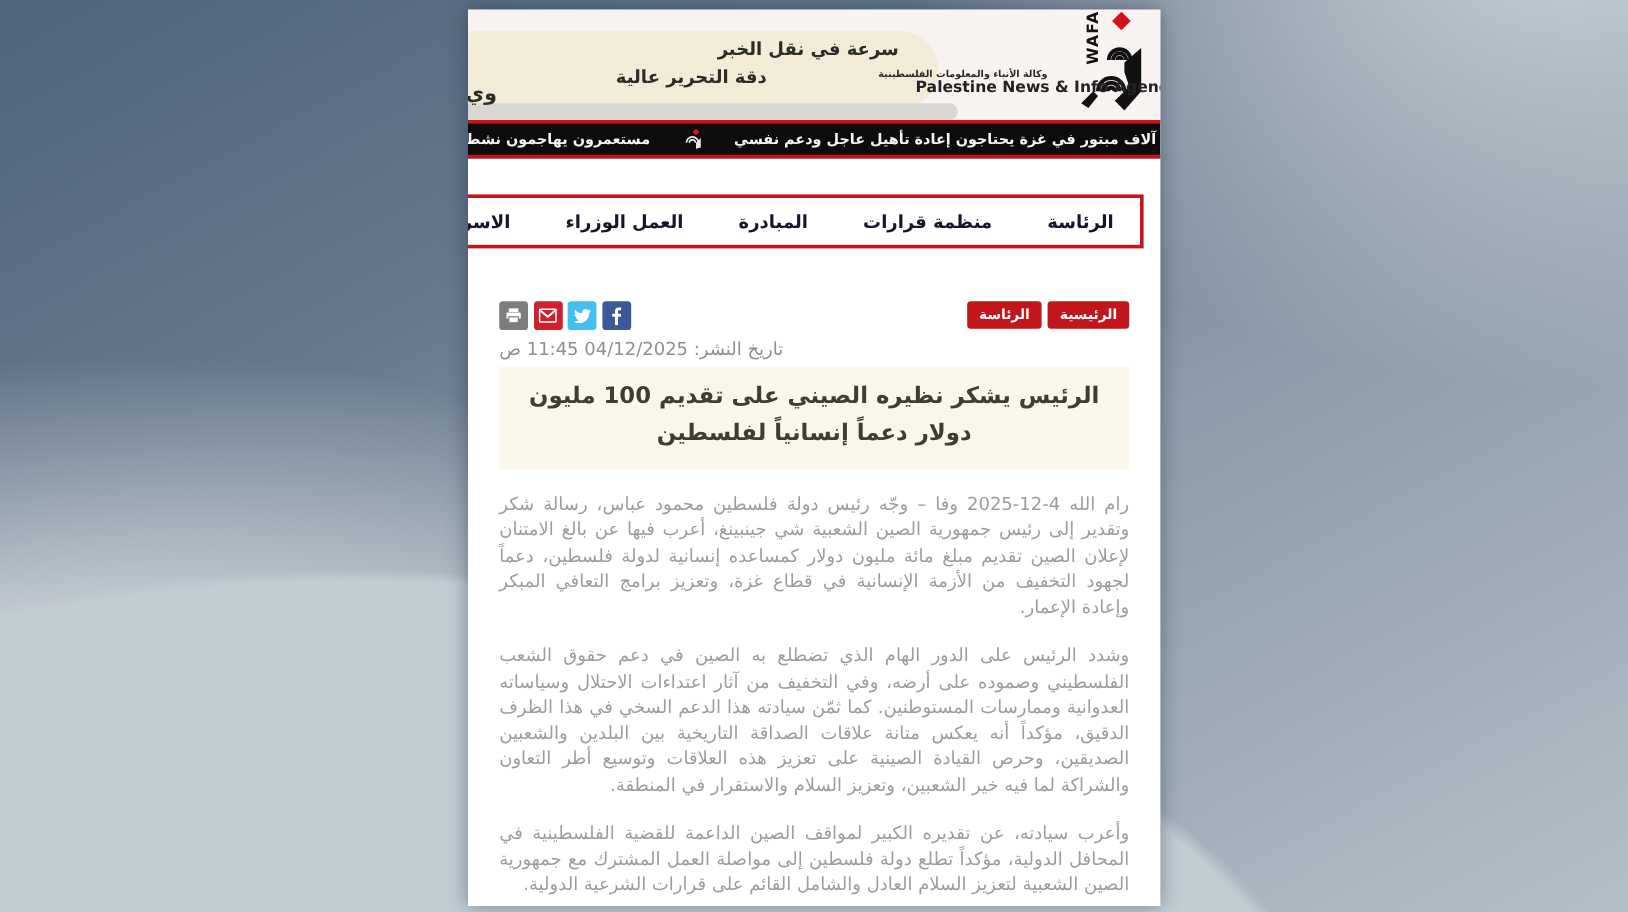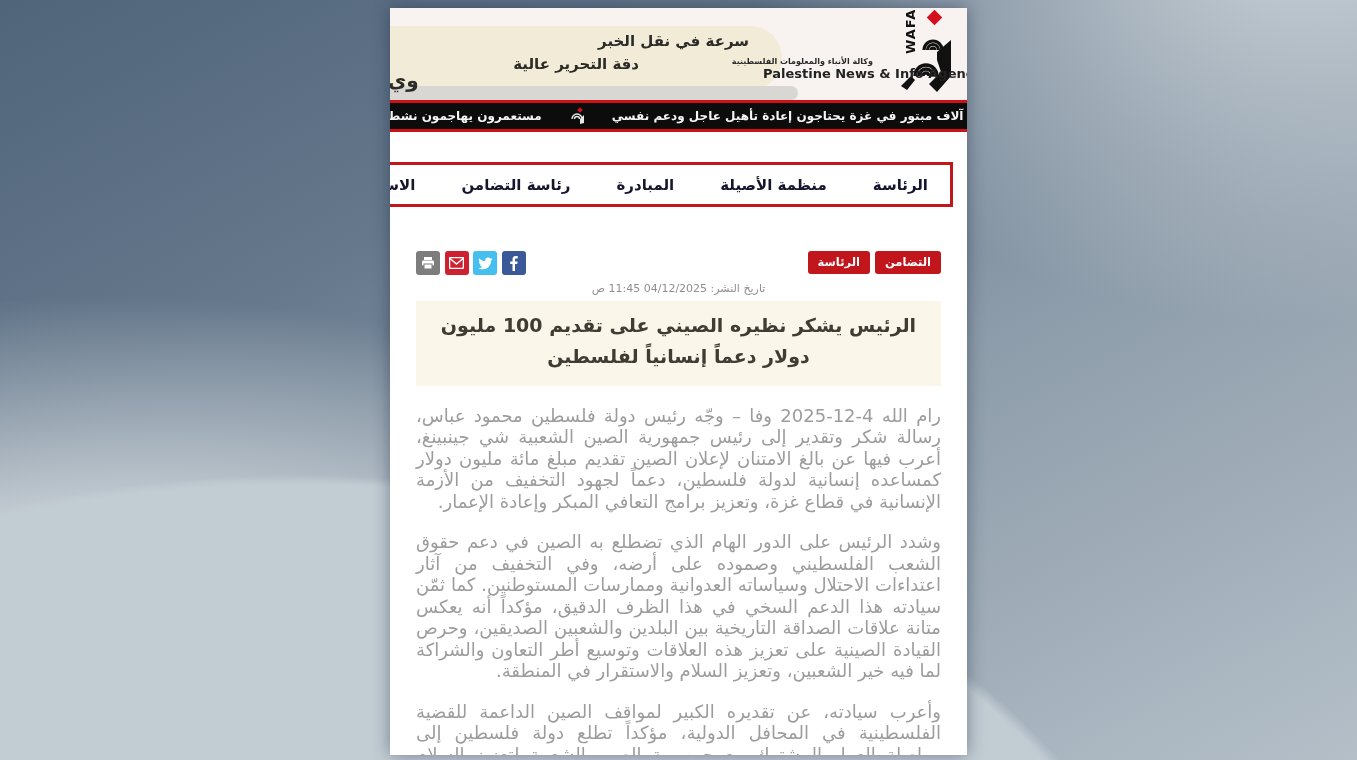--- a/index.html
+++ b/index.html
@@ -26,21 +26,21 @@
     position:absolute; left:0; top:18px; width:392px; height:64px;
     background:#f1ebd7; border-radius:0 32px 32px 0;
   }
   .graybar {
     position:absolute; left:0; top:78px; width:408px; height:14px;
     background:#d9d7d4; border-radius:0 12px 12px 0;
   }
   .tagline { position:absolute; font-weight:bold; font-size:15px; color:#2b2b28; direction:rtl; white-space:nowrap; }
   .tag1 { right:218px; top:24px; }
   .tag2 { right:328px; top:47px; }
-  .tag3 { left:-2px; top:60px; font-size:20px; }
+  .tag3 { left:-2px; top:60px; font-size:17px; }
 
   .logo { position:absolute; right:14px; top:0; width:110px; height:90px; cursor:pointer; }
   .logo svg { position:absolute; right:0; top:2px; }
   .agency-names { position:absolute; right:80px; top:49px; width:110px; text-align:left; }
   .agency-ar { font-size:8px; font-weight:bold; color:#2a2a2a; direction:rtl; white-space:nowrap; }
   .agency-en { font-size:13px; font-weight:bold; color:#222; white-space:nowrap; }
 
   
   .ticker {
     height:32px; background:#0c0c0c;
@@ -73,30 +73,30 @@
   .share-group { display:flex; direction:ltr; gap:4.5px; }
   .share-btn {
     width:24px; height:24px; border-radius:3px; border:none; cursor:pointer;
     display:flex; align-items:center; justify-content:center; color:#fff; padding:0;
   }
   .share-print { background:#7d7d7d; }
   .share-email { background:#cf2030; }
   .share-twitter { background:#45c0ee; }
   .share-facebook { background:#3b5998; }
 
-  .pub-date { margin-top:7px; text-align:center; direction:rtl; font-size:11px; color:#8f8f8f; }
+  .pub-date { margin-top:7px; text-align:left; direction:rtl; font-size:15px; color:#8f8f8f; }
 
   .title-block {
     margin-top:6px; background:#faf6e9; padding:9px 0 13px;
     text-align:center; font-size:19px; font-weight:bold; color:#3e3c33;
     line-height:1.65; direction:rtl;
   }
 
   .body-text p {
-    margin-top:19px; font-size:18px; color:#9c9c9c; line-height:21.5px;
+    margin-top:19px; font-size:15px; color:#9c9c9c; line-height:21.5px;
     text-align:justify; direction:rtl;
   }
 </style>
 </head>
 <body>
 
 <div class="page">
 
   <div class="header">
     <div class="banner"></div>
@@ -143,32 +143,32 @@
         <path d="M6.5 12 a2.5 2.5 0 0 1 5 0"></path>
       </g>
       <path d="M12 12 L16 8 L16 16 L12 17 Z" fill="#e8e8e8"></path>
     </svg>
     <span class="ticker-item">مستعمرون يهاجمون نشطاء ومتضامنين أجانب شمال أريحا</span>
 
   </div>
 
   <div class="nav">
     <span class="nav-item">الرئاسة</span>
-    <span class="nav-item">منظمة الأصيلة</span>
+    <span class="nav-item">منظمة قرارات</span>
     <span class="nav-item">المبادرة</span>
-    <span class="nav-item">رئاسة التضامن</span>
+    <span class="nav-item">العمل الوزراء</span>
     <span class="nav-item">الاسرى</span>
 
   </div>
 
   <div class="article">
 
     <div class="meta-row">
       <div class="cat-buttons">
-        <button class="cat-btn">التضامن</button>
+        <button class="cat-btn">الرئيسية</button>
         <button class="cat-btn">الرئاسة</button>
       </div>
 
       <div class="share-group">
         <button class="share-btn share-print">
           <svg width="14" height="14" viewBox="0 0 14 14">
             <rect x="3" y="1" width="8" height="3" fill="#fff"></rect>
             <rect x="1" y="4.5" width="12" height="5" rx="1" fill="#fff"></rect>
             <rect x="3" y="8" width="8" height="5" fill="#fff" stroke="#7d7d7d" stroke-width="1"></rect>
           </svg>

